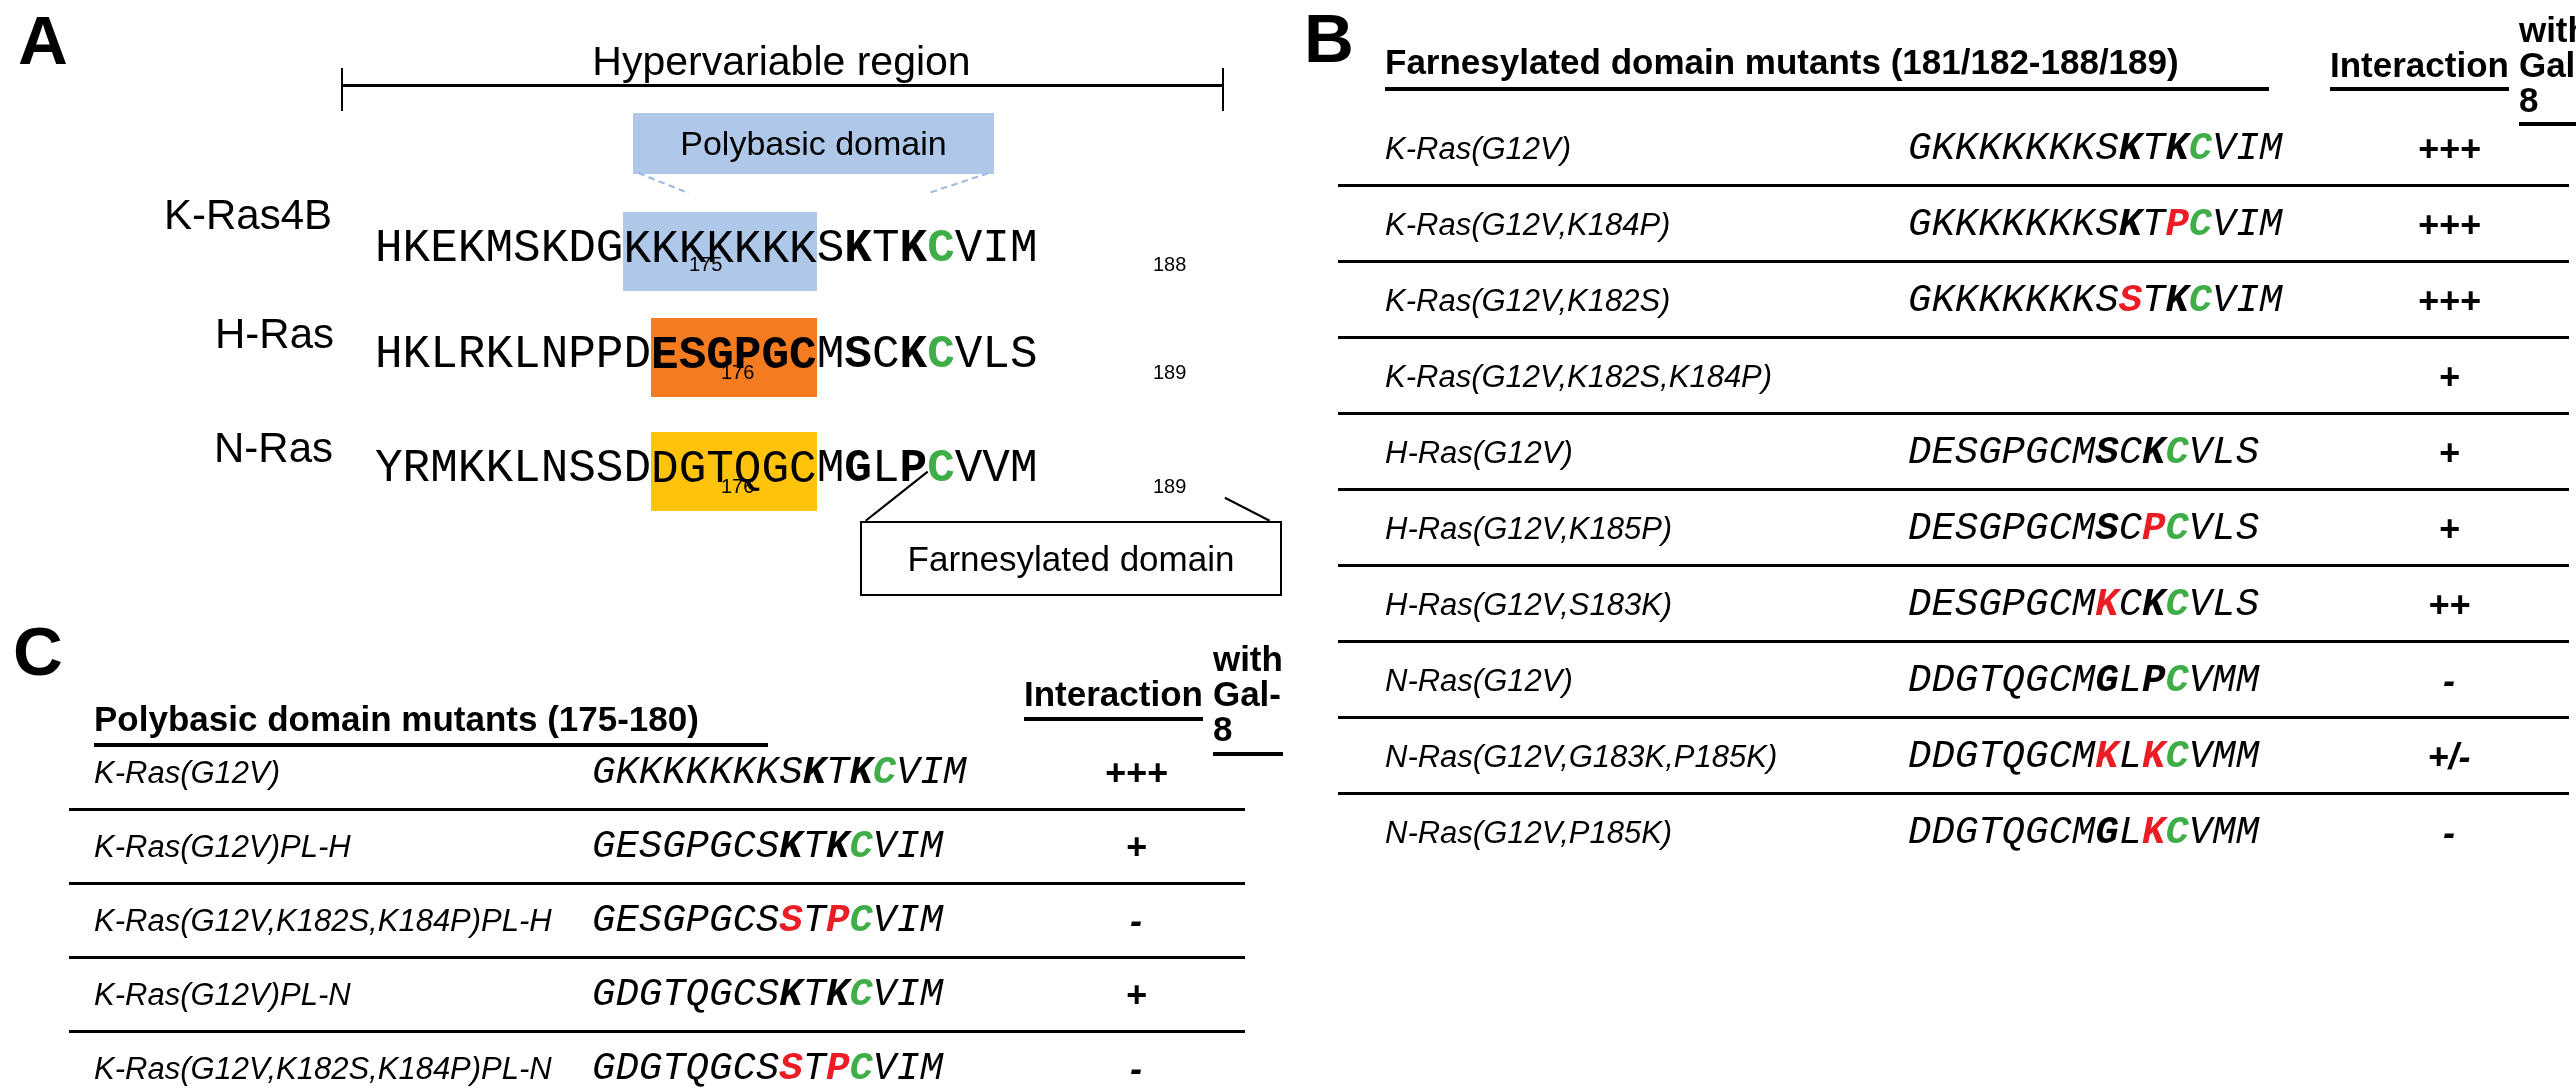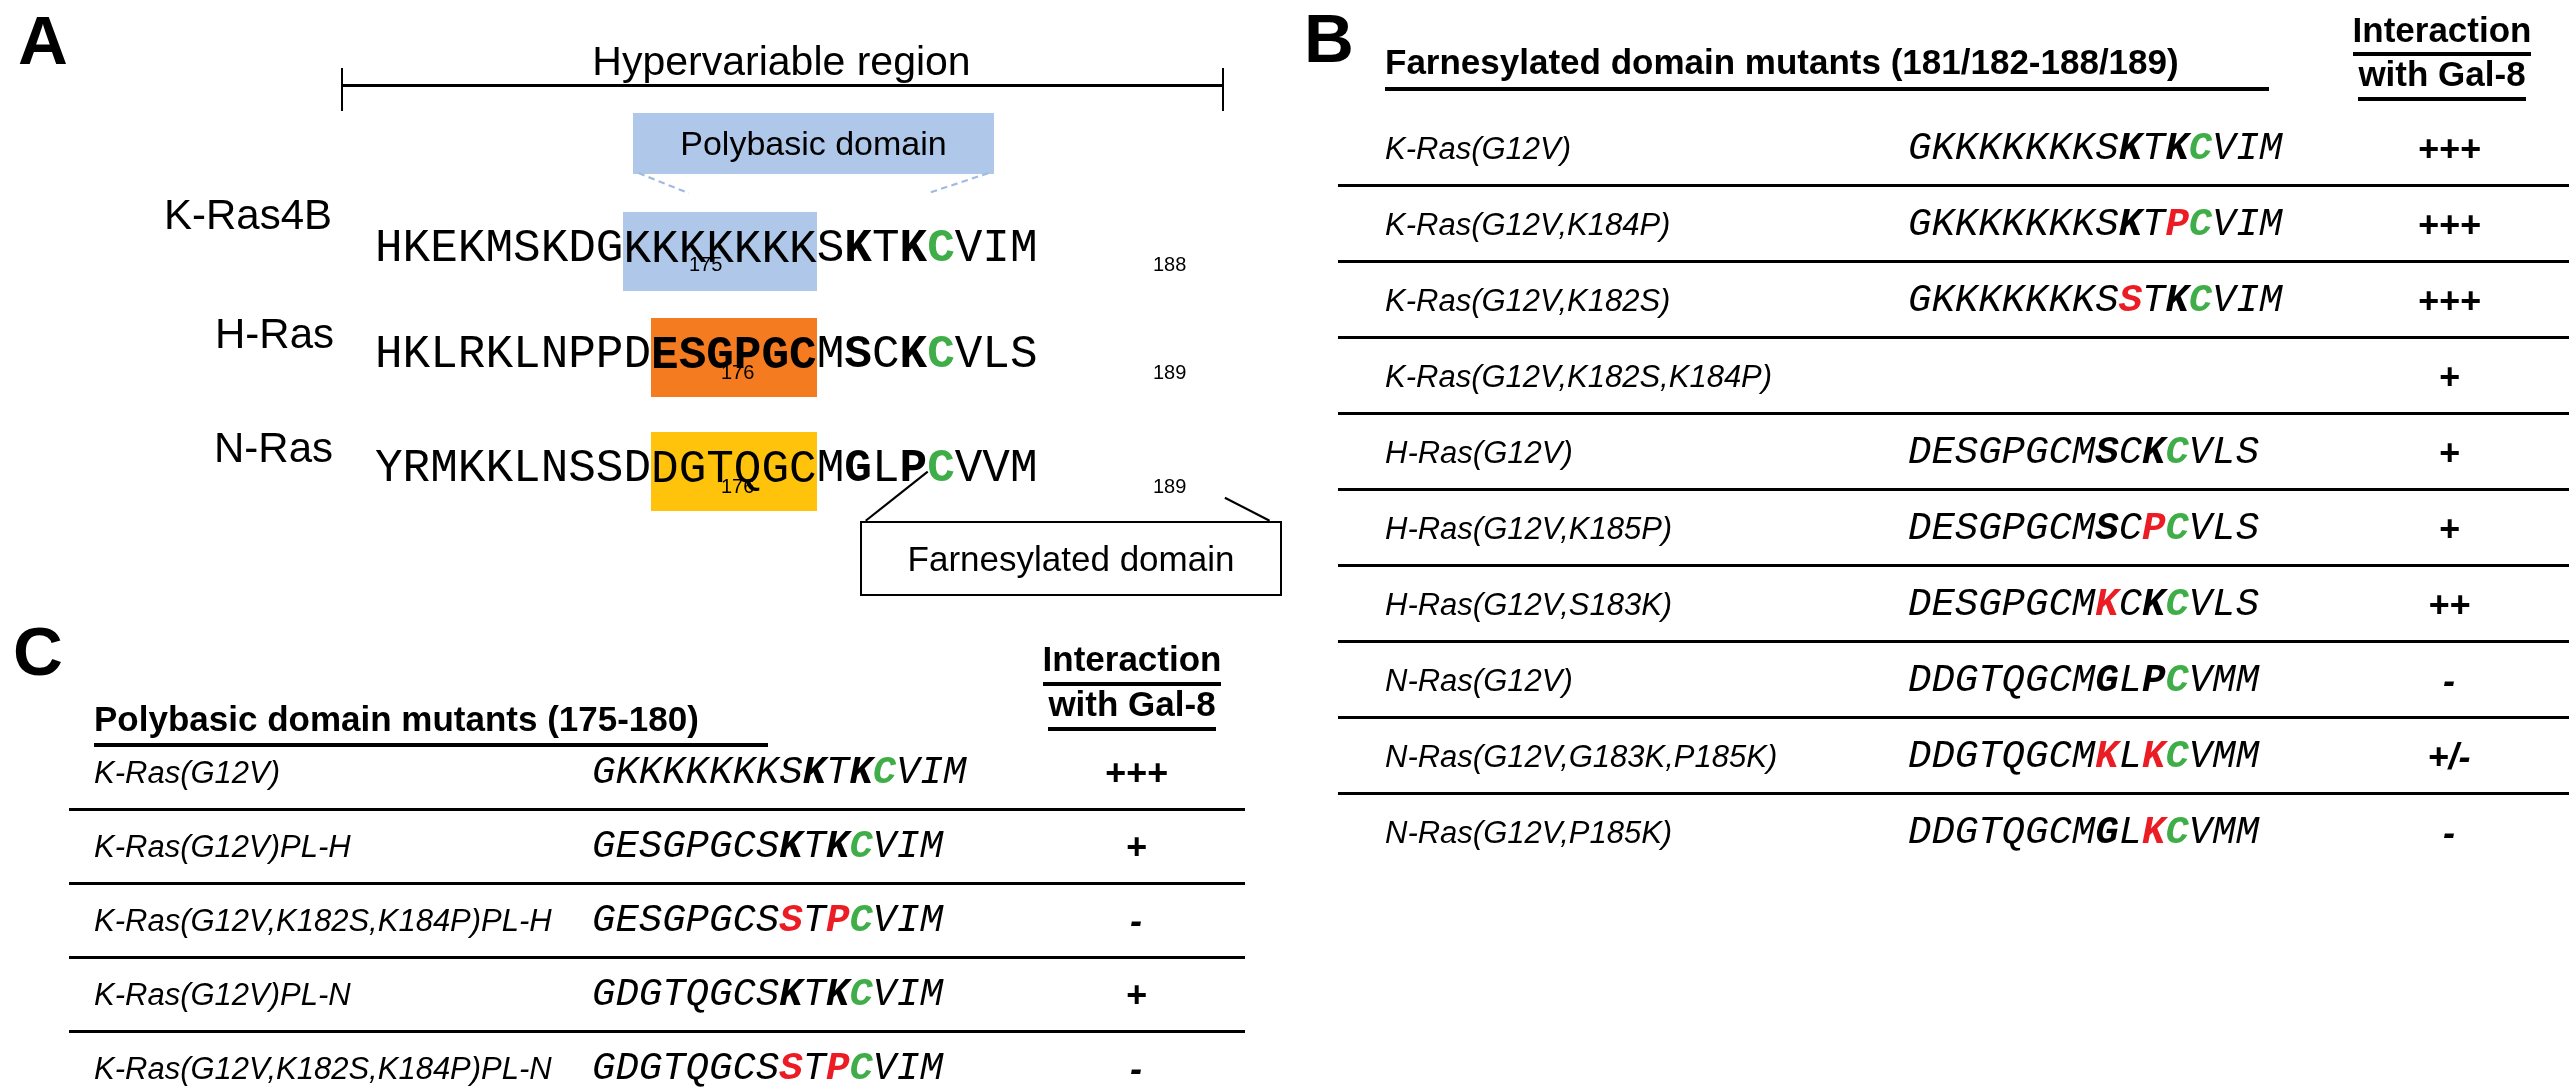--- a/index.html
+++ b/index.html
@@ -30,21 +30,21 @@
   #farn-box{left:860px;top:521px;width:418px;height:71px;background:#fff;border:2.9px solid #000;display:flex;align-items:center;justify-content:center;font-size:35px;}
   
   .seg-b{font-weight:bold;}
   .seg-g{font-weight:bold;}
   .seg-r{font-weight:bold;}
   .seg-hl,.seg-hlb{padding:11.5px 0 16px 0;}
   .seg-hlb{font-weight:bold;}
   
   .tbl-header{font-size:35px;font-weight:bold;white-space:nowrap;line-height:1;}
   .hdr-underline{height:4.3px;background:#000;}
-  .int-header{display:flex;flex-direction:column;align-items:center;}
+  .int-header{display:flex;flex-direction:row;align-items:center;gap:10px;}
   .int-header span{font-size:35px;font-weight:bold;line-height:1;border-bottom:4.3px solid #000;padding-bottom:5.8px;}
   .trow{position:relative;font-style:italic;}
   .trow.sep{border-bottom:3.6px solid #000;}
   .trow .rname{position:absolute;font-size:31px;line-height:1;white-space:nowrap;}
   .trow .rseq{position:absolute;font-family:"Liberation Mono",monospace;font-size:39px;line-height:1;white-space:pre;text-align:right;}
   .trow .rsym{position:absolute;font-size:36px;font-weight:bold;text-align:center;line-height:1;}
   #b-rows{left:1338px;top:111px;width:1231px;}
   #b-rows .trow{height:73px;}
   #b-rows .rname{left:47px;top:21.6px;}
   #b-rows .rseq{left:570px;top:19px;}

